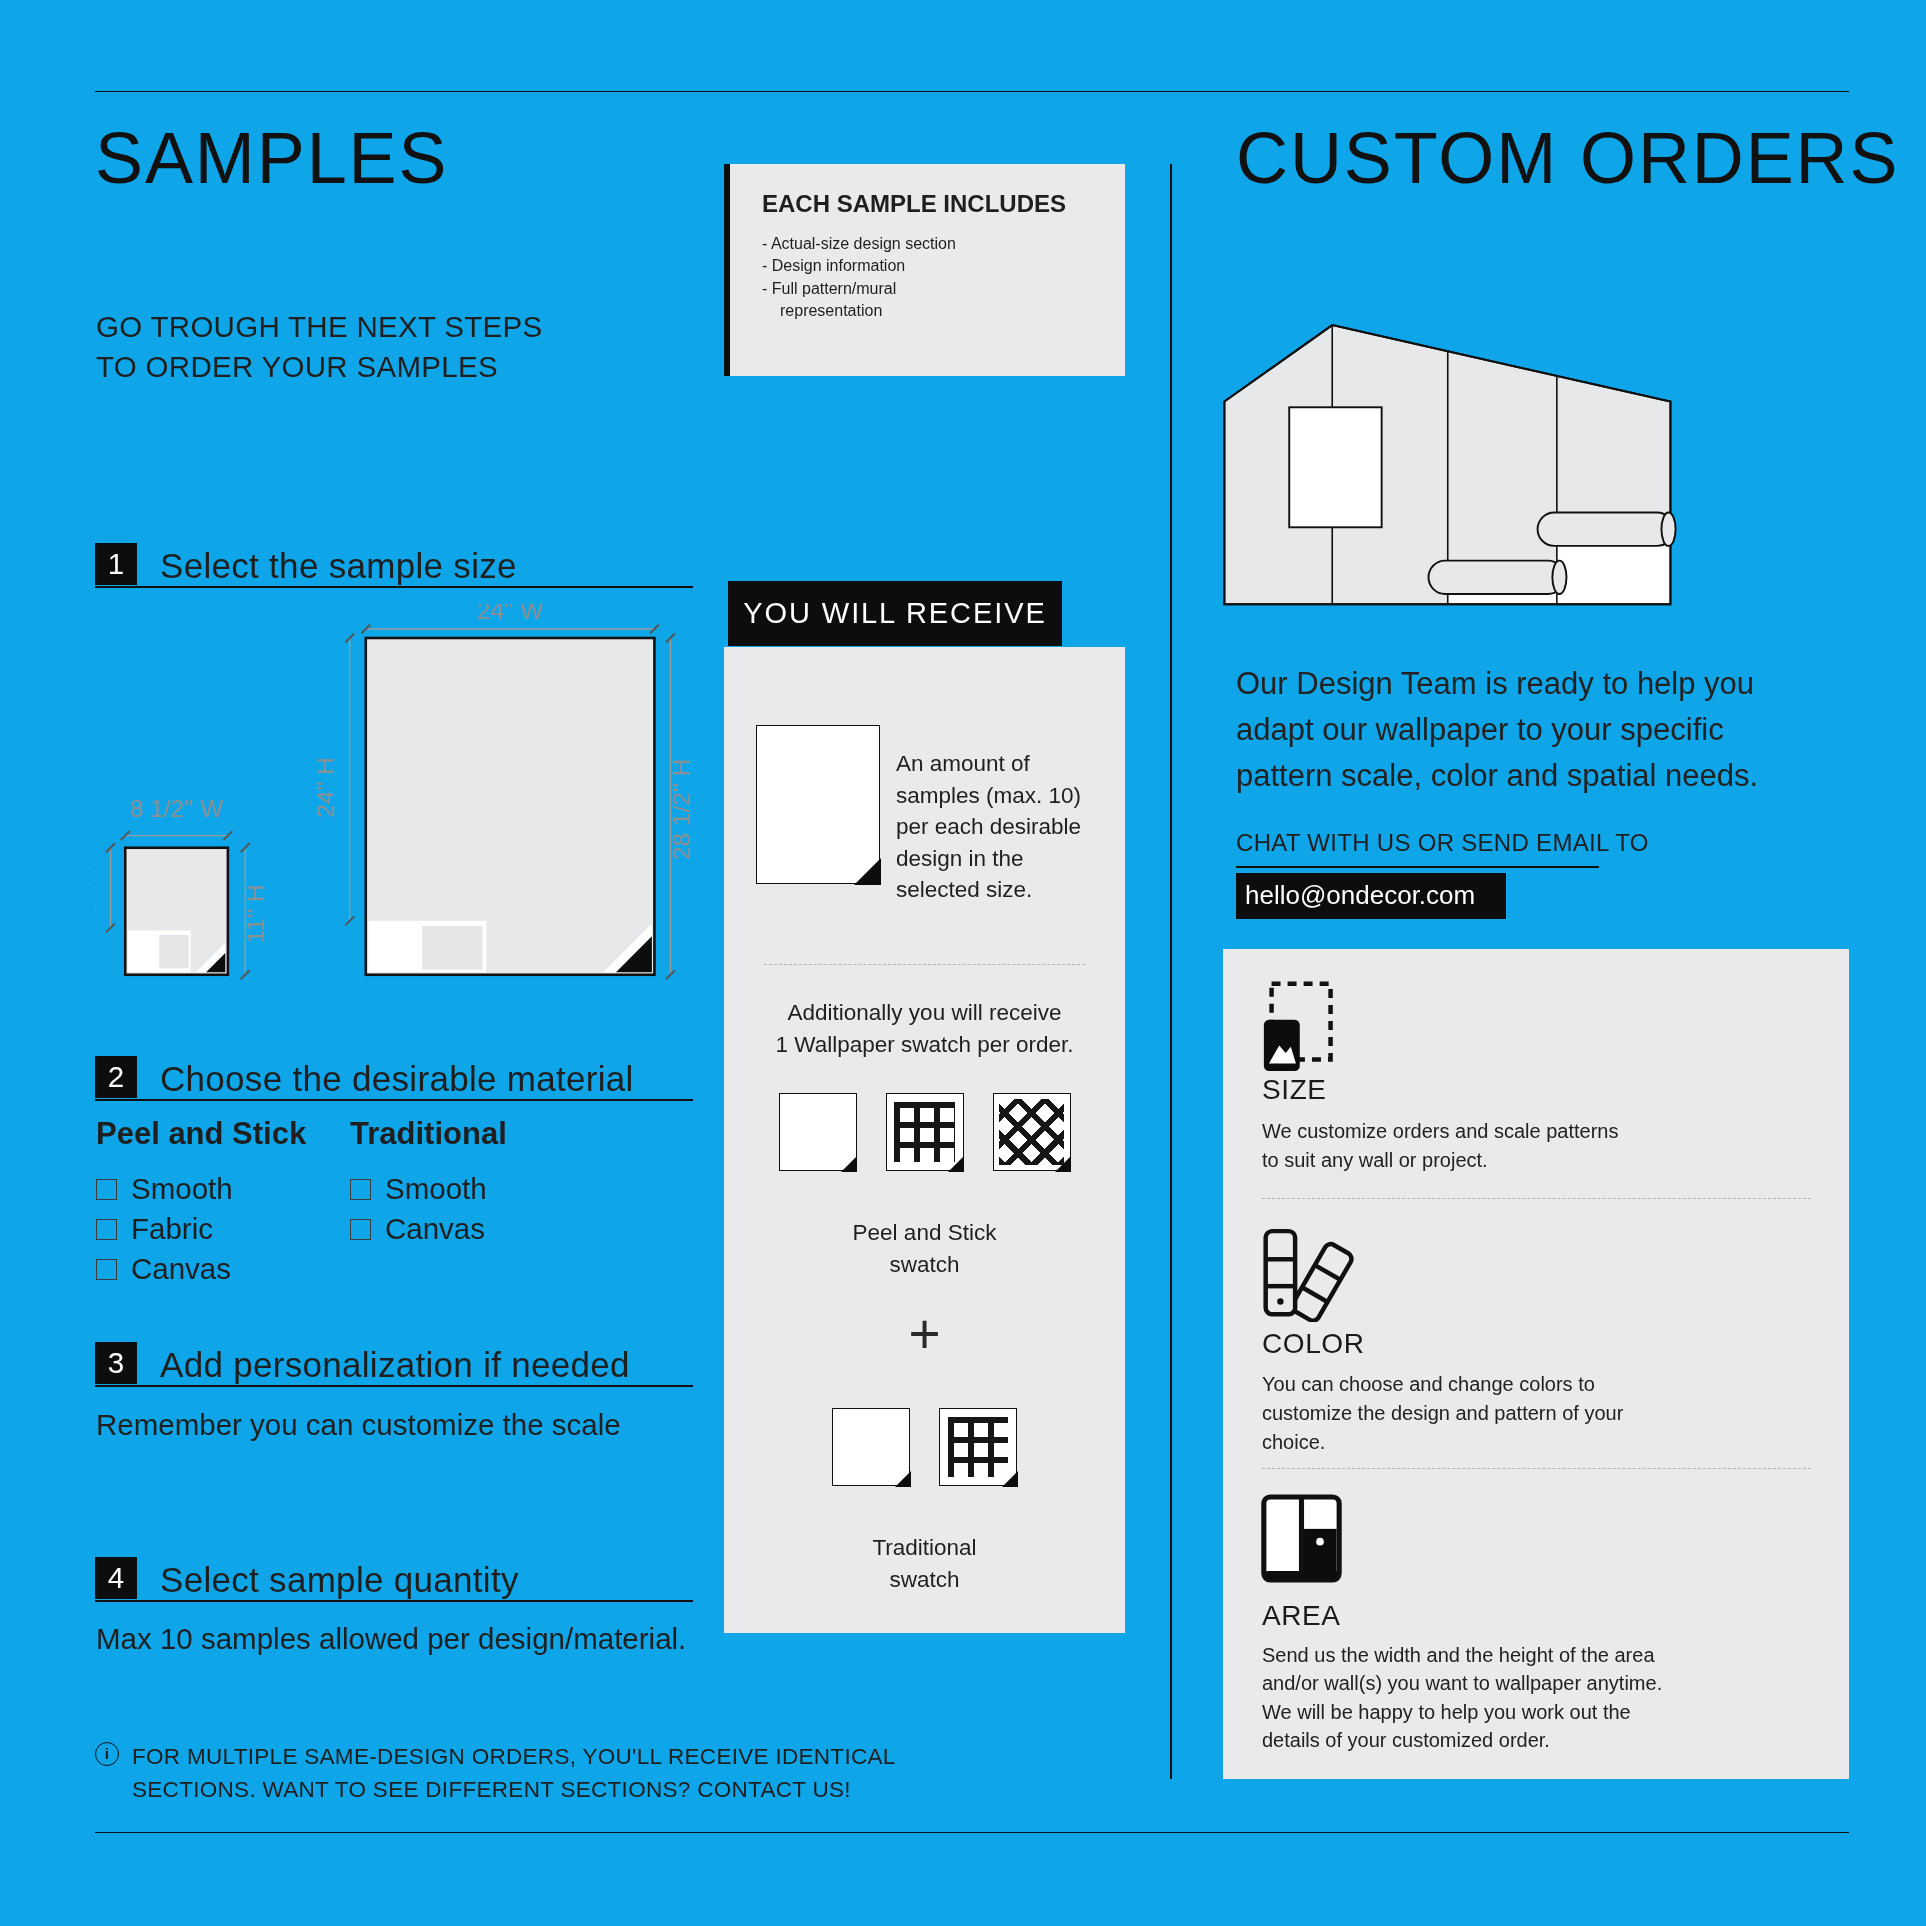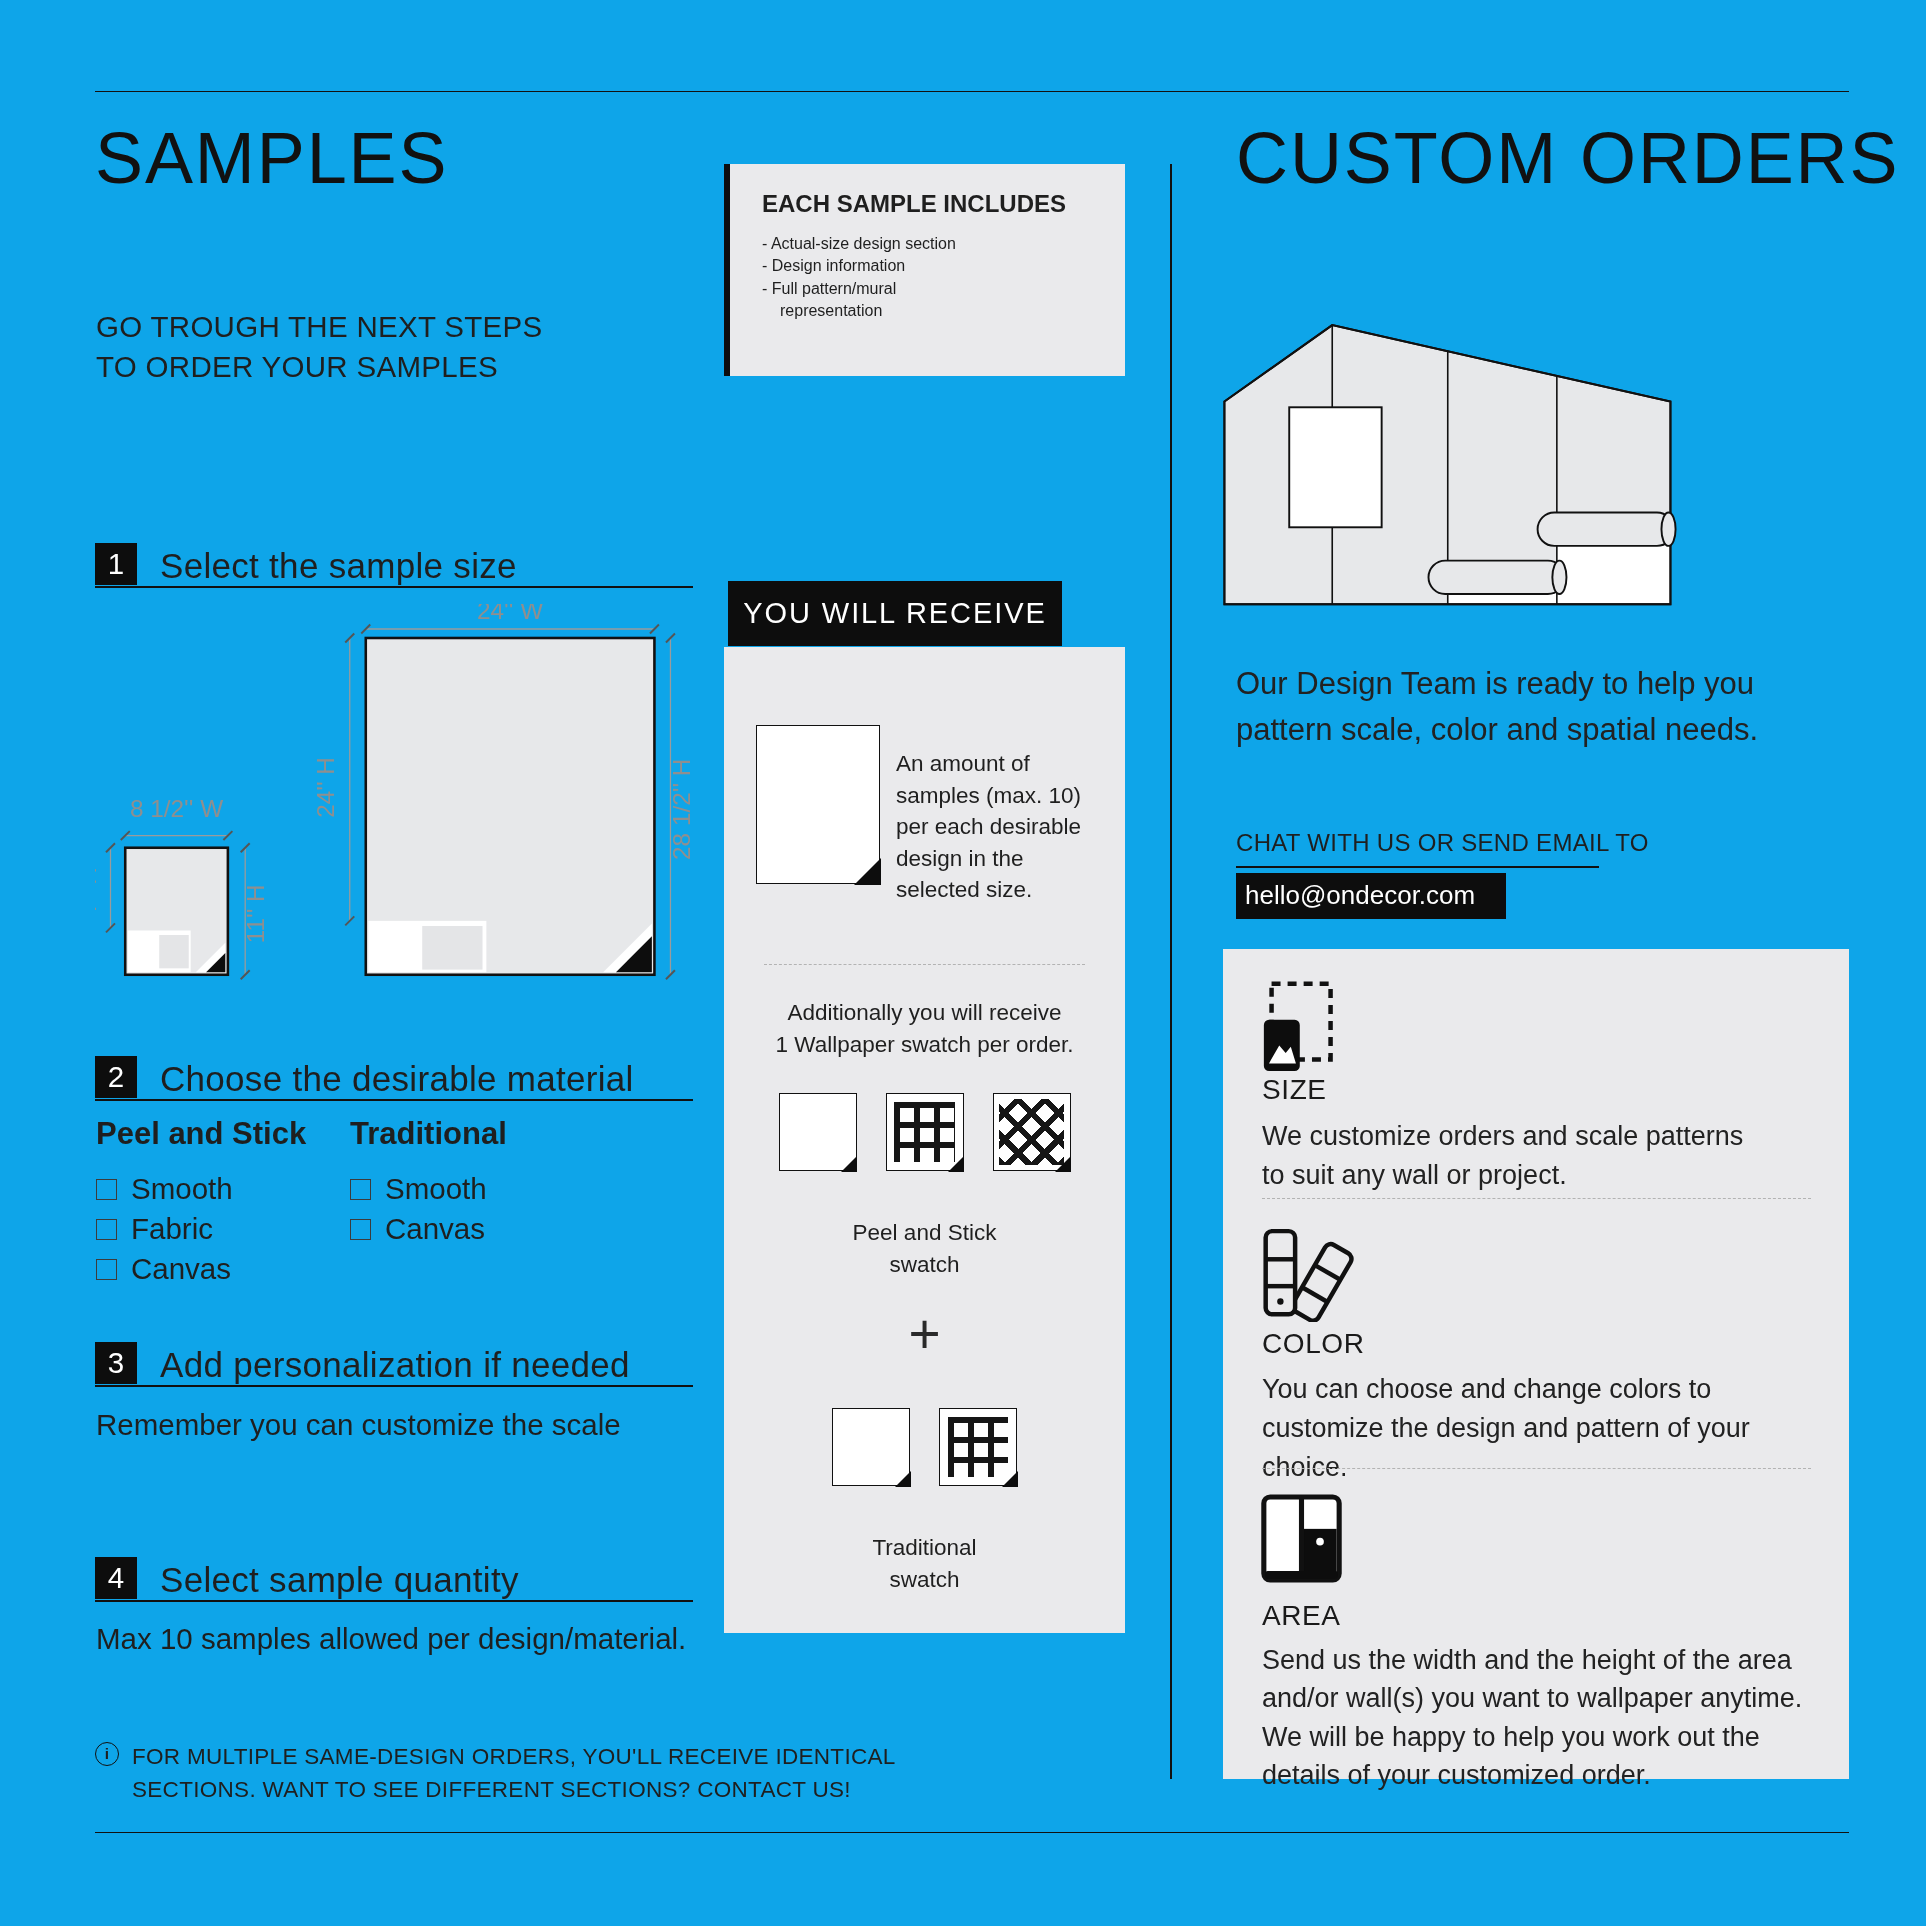--- a/index.html
+++ b/index.html
@@ -50,21 +50,21 @@
   #plus-sign{position:absolute;left:0;top:655px;width:401px;text-align:center;font-size:55px;font-weight:100;color:#2a2a2a;}
   #col-divider{position:absolute;left:1170px;top:164px;width:1.9px;height:1615px;background:#111;}
   
   #right-intro{position:absolute;left:1236px;top:661px;font-size:31px;line-height:1.48;color:#222;}
   #chat-label{position:absolute;left:1236px;top:829px;width:363px;font-size:24px;letter-spacing:0.3px;
       border-bottom:2.6px solid #111;padding-bottom:9px;white-space:nowrap;}
   #email-chip{position:absolute;left:1236px;top:873px;background:#0d0d0d;color:#fff;font-size:26px;
       padding:7px 31px 8.3px 9px;white-space:nowrap;}
   #custom-panel{position:absolute;left:1223px;top:949px;width:626px;height:830px;background:#eaeaec;}
   .card-head{position:absolute;left:39px;font-size:28px;letter-spacing:0.6px;color:#1a1a1a;}
-  .card-text{position:absolute;left:39px;font-size:27px;line-height:1.45;color:#222;}
+  .card-text{position:absolute;left:39px;font-size:20px;line-height:1.45;color:#222;}
   .panel-dash{position:absolute;left:39px;width:549px;}
   text{font-family:"Liberation Sans", sans-serif;}
   .dim-label{font-size:38px;fill:#8f8f8f;}
 </style>
 </head>
 <body>
 
 <div id="page">
 
   <div class="hr" style="top:91px"></div>
@@ -258,20 +258,21 @@
       <ellipse cx="694" cy="326" rx="11" ry="26" fill="#e7e8ea" stroke="#111" stroke-width="3"></ellipse>
     </g>
     <g>
       <rect x="320" y="375" width="212" height="52" rx="26" fill="#e7e8ea" stroke="#111" stroke-width="3"></rect>
       <ellipse cx="524" cy="401" rx="11" ry="26" fill="#e7e8ea" stroke="#111" stroke-width="3"></ellipse>
     </g>
   </svg>
 
   <div id="right-intro">
     <div>Our Design Team is ready to help you</div>
+    <div>adapt our wallpaper to your specific</div>
     <div>pattern scale, color and spatial needs.</div>
   </div>
 
   <div id="chat-label">CHAT WITH US OR SEND EMAIL TO</div>
   <div id="email-chip">hello@ondecor.com</div>
 
   <div id="custom-panel">
 
     <svg class="abs" style="left:37px;top:31px" width="77" height="93" viewBox="0 0 120 145">
       <rect x="18" y="6" width="92" height="118" fill="none" stroke="#111" stroke-width="7" stroke-dasharray="14 11"></rect>

